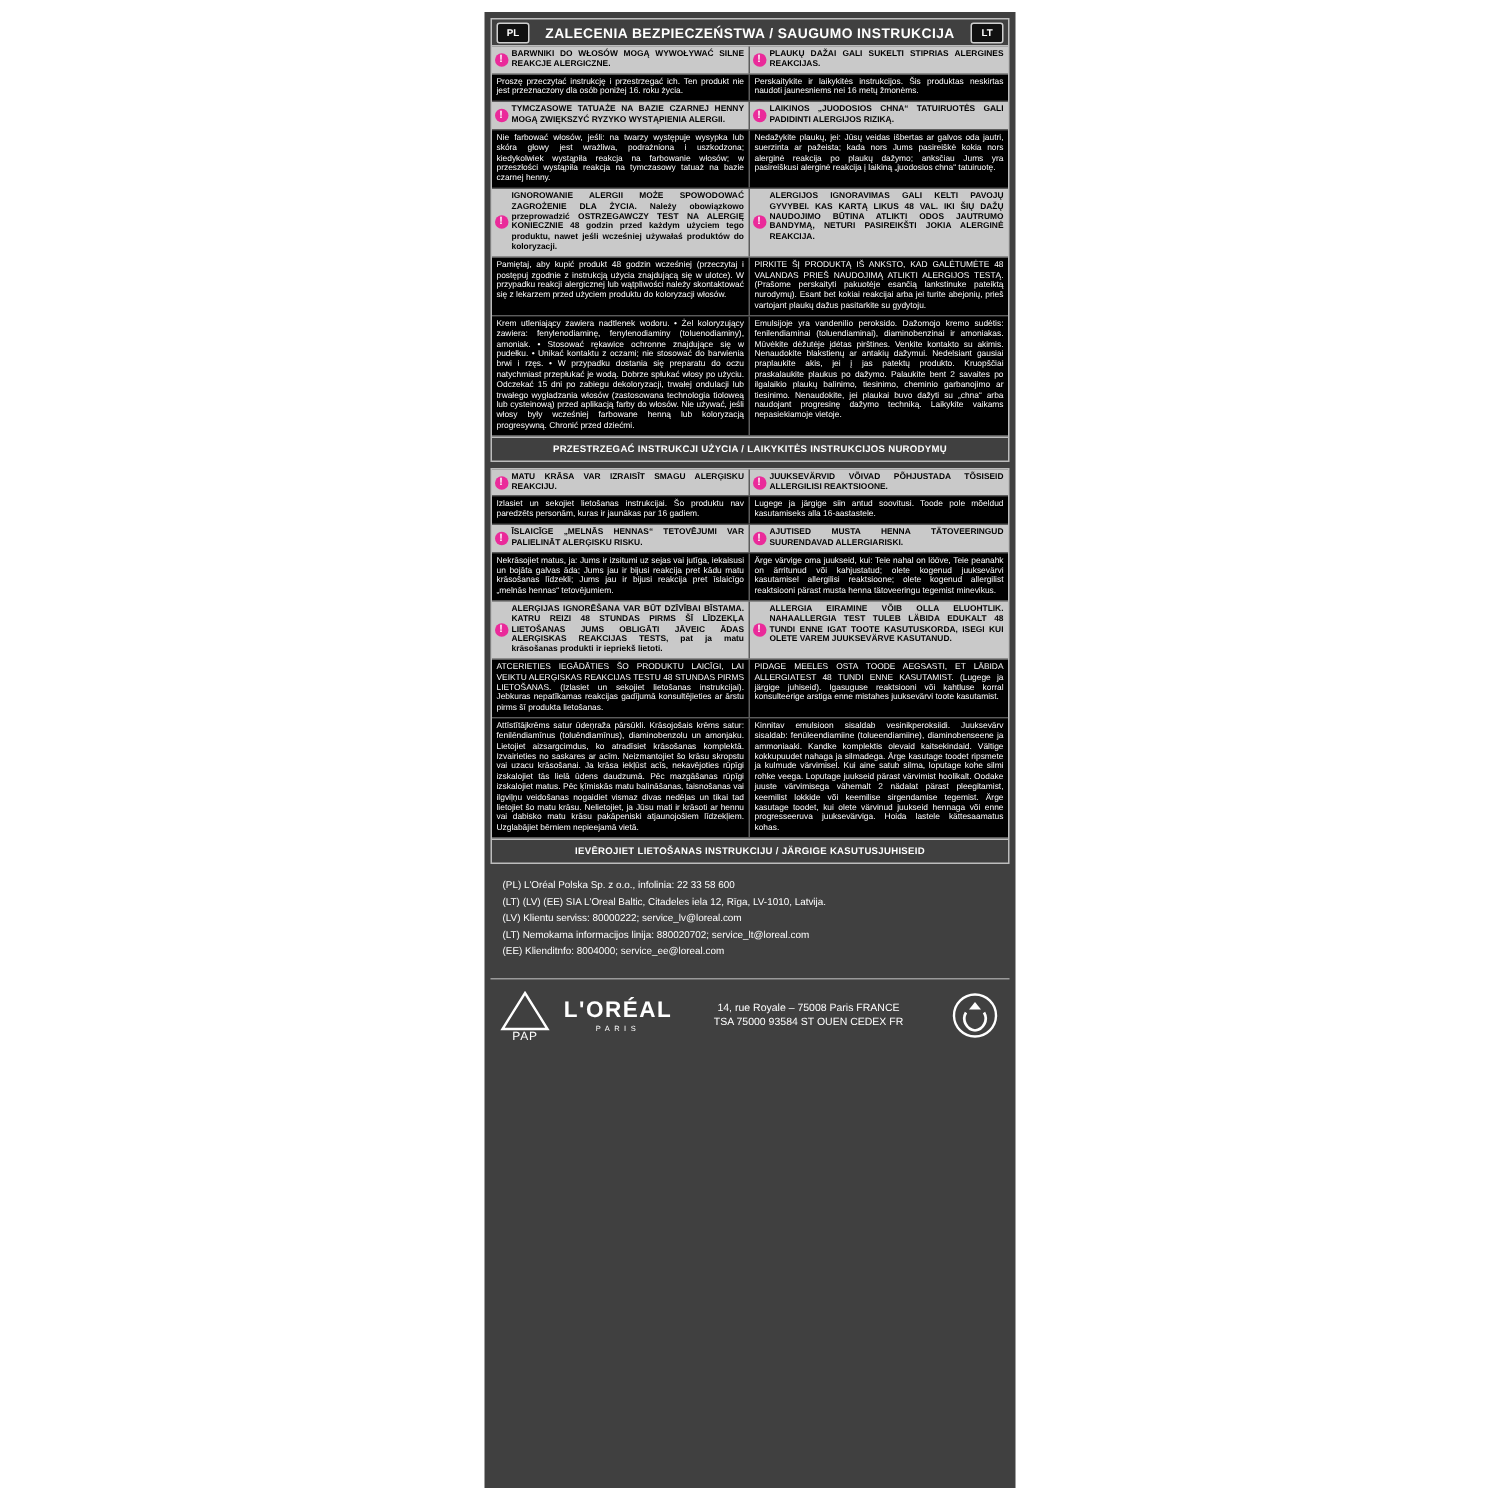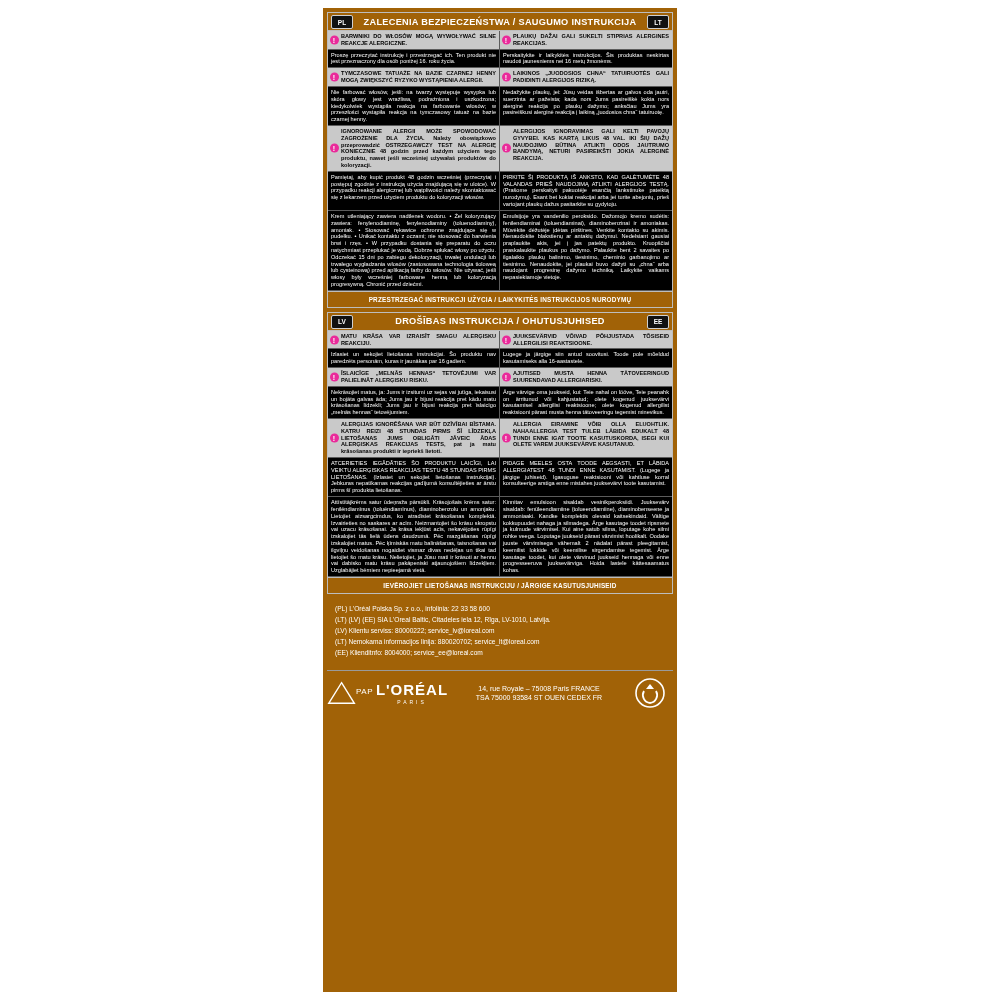--- a/index.html
+++ b/index.html
@@ -1,18 +1,18 @@
 <!DOCTYPE html>
 <html><head>
 <meta charset="utf-8">
 <style>
   html,body{margin:0;padding:0;background:#ffffff;}
   body{width:1000px;height:1000px;font-family:"Liberation Sans",sans-serif;}
   .page{position:relative;width:1000px;height:1000px;}
-  .label{position:absolute;left:323px;top:8px;width:354px;height:984px;background:#a16207;color:#fff;
+  .label{position:absolute;left:323px;top:8px;width:354px;height:984px;background:#404040;color:#fff;
          box-sizing:border-box;padding:4px 4px 2px 4px;}
 
   
   .panel{border:1px solid #bdbdbd;margin-bottom:4px;}
   .panel-head{position:relative;display:flex;align-items:center;justify-content:center;
               height:17px;border-bottom:1px solid #bdbdbd;}
   .panel-head .title{font-size:9.2px;font-weight:bold;letter-spacing:.3px;text-align:center;}
   .flag{position:absolute;top:2px;width:20px;height:12px;border:1px solid #cfcfcf;border-radius:2px;
         display:flex;align-items:center;justify-content:center;font-size:6.5px;font-weight:bold;
         background:#111;color:#fff;}
@@ -38,21 +38,21 @@
   .contacts{padding:7px 8px 4px 8px;}
   .contacts p{margin:0 0 2.5px 0;font-size:6.6px;line-height:1.3;}
 
   .bottom{margin-top:6px;border-top:1px solid #9a9a9a;padding-top:6px;
           display:flex;align-items:center;justify-content:space-between;}
   .brand{width:78px;text-align:center;}
   .brand .lo{font-size:15px;font-weight:bold;letter-spacing:1px;font-family:Liberation Sans, sans-serif;}
   .brand .pa{font-size:5px;letter-spacing:3px;margin-top:1px;}
   .addr{flex:1;text-align:center;}
   .addr p{margin:0;font-size:7px;line-height:1.35;}
-  .pap{width:46px;display:flex;flex-direction:row;align-items:center;justify-content:center;}
+  .pap{width:46px;display:flex;flex-direction:column;align-items:center;justify-content:center;}
   .recy{width:46px;display:flex;align-items:center;justify-content:center;}
   .sym{font-size:8px;letter-spacing:.5px;margin-top:-3px;}
 </style>
 </head>
 <body>
 
 <div class="page">
   <div class="label">
 
     <div class="panel">
@@ -130,25 +130,20 @@
           <p>Emulsijoje yra vandenilio peroksido. Dažomojo kremo sudėtis: fenilendiaminai (toluendiaminai), diaminobenzinai ir amoniakas. Mūvėkite dėžutėje įdėtas pirštines. Venkite kontakto su akimis. Nenaudokite blakstienų ar antakių dažymui. Nedelsiant gausiai praplaukite akis, jei į jas patektų produkto. Kruopščiai praskalaukite plaukus po dažymo. Palaukite bent 2 savaites po ilgalaikio plaukų balinimo, tiesinimo, cheminio garbanojimo ar tiesinimo. Nenaudokite, jei plaukai buvo dažyti su „chna“ arba naudojant progresinę dažymo techniką. Laikykite vaikams nepasiekiamoje vietoje.</p>
         </div>
       </div>
 
       <div class="footbar">
         <span>PRZESTRZEGAĆ INSTRUKCJI UŻYCIA / LAIKYKITĖS INSTRUKCIJOS NURODYMŲ</span>
       </div>
     </div>
 
     <div class="panel">
-      <div class="panel-head">
-        <div class="flag left">LV</div>
-        <div class="title">DROŠĪBAS INSTRUKCIJA / OHUTUSJUHISED</div>
-        <div class="flag right">EE</div>
-      </div>
 
       <div class="row">
         <div class="cell left shade withicon">
           <span class="excl">!</span>
           <p class="b">MATU KRĀSA VAR IZRAISĪT SMAGU ALERĢISKU REAKCIJU.</p>
         </div>
         <div class="cell shade withicon">
           <span class="excl">!</span>
           <p class="b">JUUKSEVÄRVID VÕIVAD PÕHJUSTADA TÕSISEID ALLERGILISI REAKTSIOONE.</p>
         </div>

